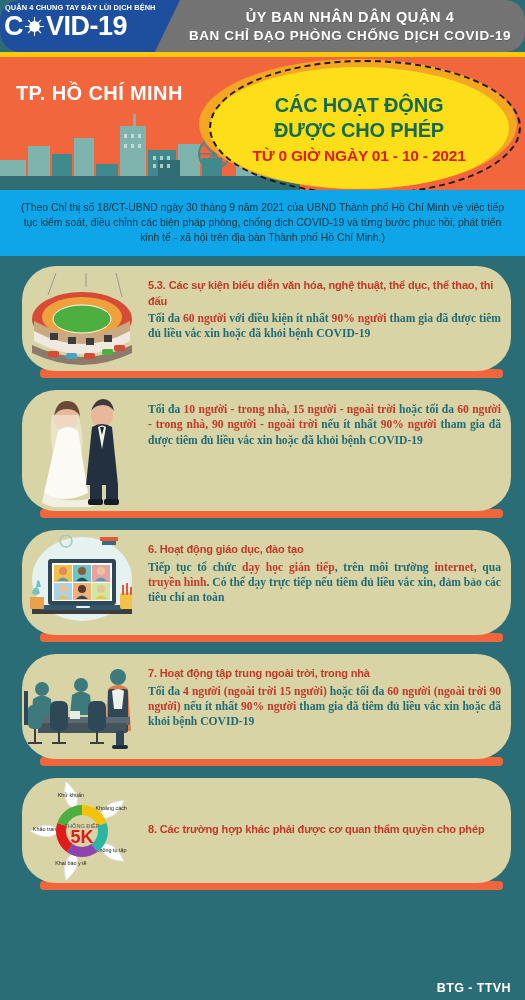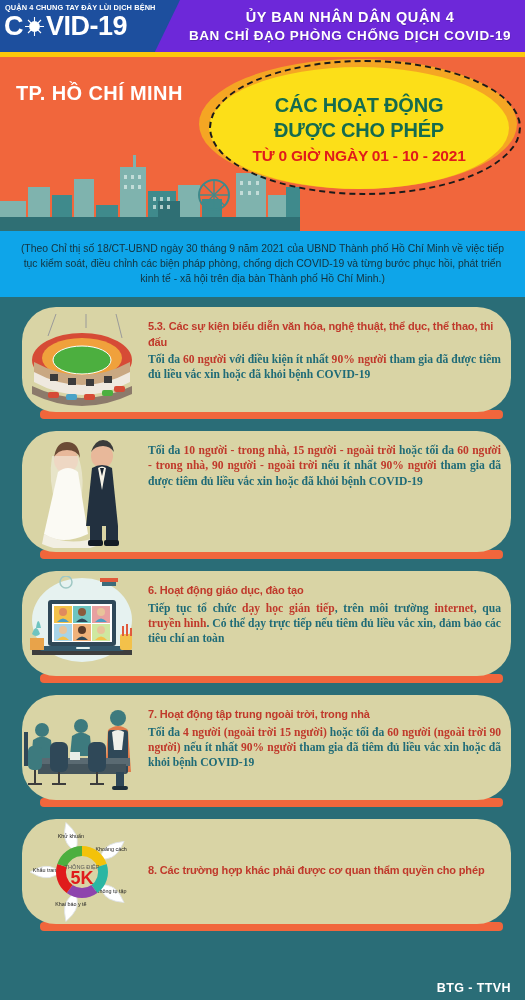--- a/index.html
+++ b/index.html
@@ -5,21 +5,21 @@
   * { box-sizing: border-box; margin: 0; padding: 0; }
   html, body {
     width: 525px; height: 1000px;
     font-family: "Liberation Sans", sans-serif;
     background: #2a6d77;
     overflow: hidden;
   }
   .page { position: relative; width: 525px; height: 1000px; background: #2a6d77; }
 
   
-  .header { position: relative; height: 52px; background: #6d28d9; overflow: hidden; }
+  .header { position: relative; height: 52px; background: #737373; overflow: hidden; border-radius: 20px; }
   .header-logo {
     position: absolute; left: 0; top: 0; width: 180px; height: 52px;
     background: #1d4f9e; padding: 3px 0 0 4px;
     clip-path: polygon(0 0, 100% 0, 86% 100%, 0 100%);
   }
   .logo-tagline {
     color: #ffffff; font-size: 7.4px; font-weight: bold;
     letter-spacing: .1px; white-space: nowrap; padding-left: 1px;
     transform: scaleX(1.0);
   }
@@ -43,21 +43,21 @@
   }
   .htitle1 { font-size: 14.5px; }
   .htitle2 { font-size: 13.5px; }
   .header-accent {
     position: absolute; left: 120px; top: 0; width: 14px; height: 52px;
     background: #f6b31e; transform: skewX(-14deg);
   }
   .yellow-strip { height: 5px; background: #fdc70c; }
 
   
-  .hero { position: relative; height: 174px; background: #f1663c; overflow: hidden; }
+  .hero { position: relative; height: 133px; background: #f1663c; overflow: hidden; }
   .city { position: absolute; left: 0; bottom: 0; width: 300px; height: 92px; }
   .hcm {
     position: absolute; left: 16px; top: 25px;
     color: #ffffff; font-size: 20px; font-weight: bold; letter-spacing: .4px;
   }
   .blob-orange {
     position: absolute; right: 8px; top: 2px; width: 318px; height: 130px;
     background: #f5a623; border-radius: 50%;
   }
   .blob-yellow {

